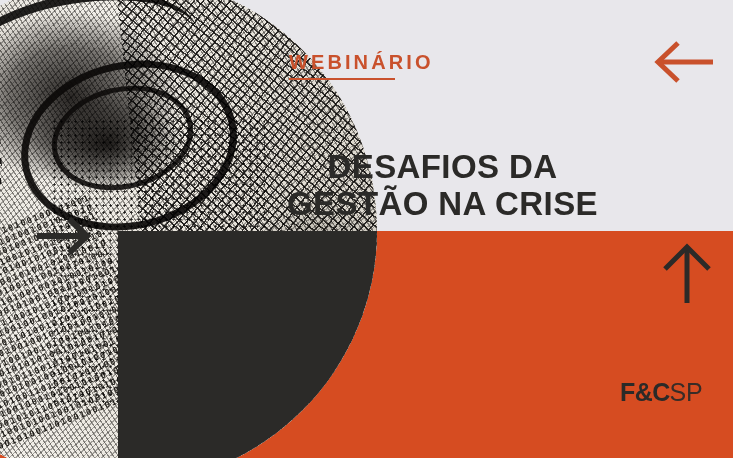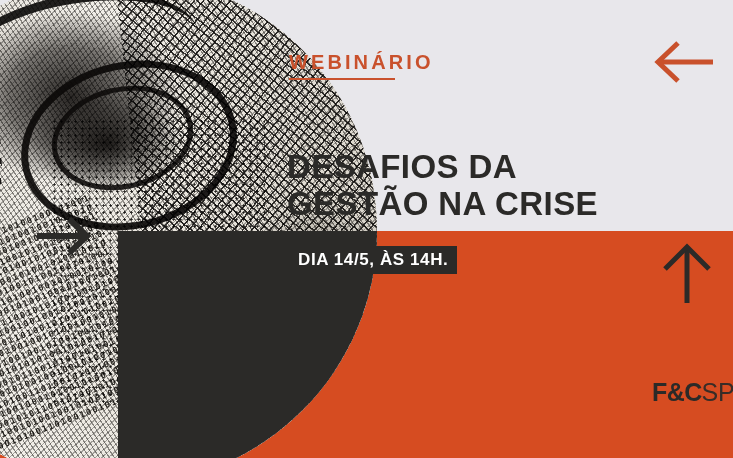--- a/index.html
+++ b/index.html
@@ -161,20 +161,21 @@
   
   .title{
     position:absolute;
     left:287px;top:148px;
     color:#2b2a28;
     font-size:33px;
     font-weight:700;
     line-height:37px;
     letter-spacing:.4px;
     white-space:pre-line;
+    text-align:center;
   }
 
   
   .badge{
     position:absolute;
     left:289px;top:246px;
     background:#2b2a28;
     color:#ffffff;
     font-size:17px;
     font-weight:700;
@@ -190,21 +191,20 @@
   .arrow-right{left:36px;top:214px;width:58px;height:44px;}
 
   
   .logo{
     position:absolute;
     left:620px;top:378px;
     color:#2b2a28;
     font-size:25px;
     line-height:28px;
     white-space:nowrap;
-    margin-left:32px;
   }
   .logo .fc{font-weight:700;letter-spacing:-.6px;}
   .logo .sp{font-weight:400;letter-spacing:-.3px;opacity:.92;}
 </style>
 </head>
 <body>
 
 <div id="stage">
 
   <div class="orange-block"></div>
@@ -256,21 +256,20 @@
       <polyline points="33,5 51,22 33,39" fill="none" stroke="#2b2a28" stroke-width="6" stroke-linecap="butt" stroke-linejoin="miter"></polyline>
     </svg>
   </div>
 
   <div class="eyebrow">WEBINÁRIO</div>
   <div class="eyebrow-rule"></div>
 
   <div class="title">DESAFIOS DA
 GESTÃO NA CRISE</div>
 
-  <div class="badge">DIA 14/5, ÀS 14H.</div>
 
   <div class="arrow arrow-left">
     <svg width="62" height="48" viewBox="0 0 62 48" aria-hidden="true">
       <line x1="60" y1="24" x2="6" y2="24" stroke="#c9512c" stroke-width="5"></line>
       <polyline points="25,5 5,24 25,43" fill="none" stroke="#c9512c" stroke-width="5" stroke-linecap="butt" stroke-linejoin="miter"></polyline>
     </svg>
   </div>
 
   <div class="arrow arrow-up">
     <svg width="58" height="62" viewBox="0 0 58 62" aria-hidden="true">

